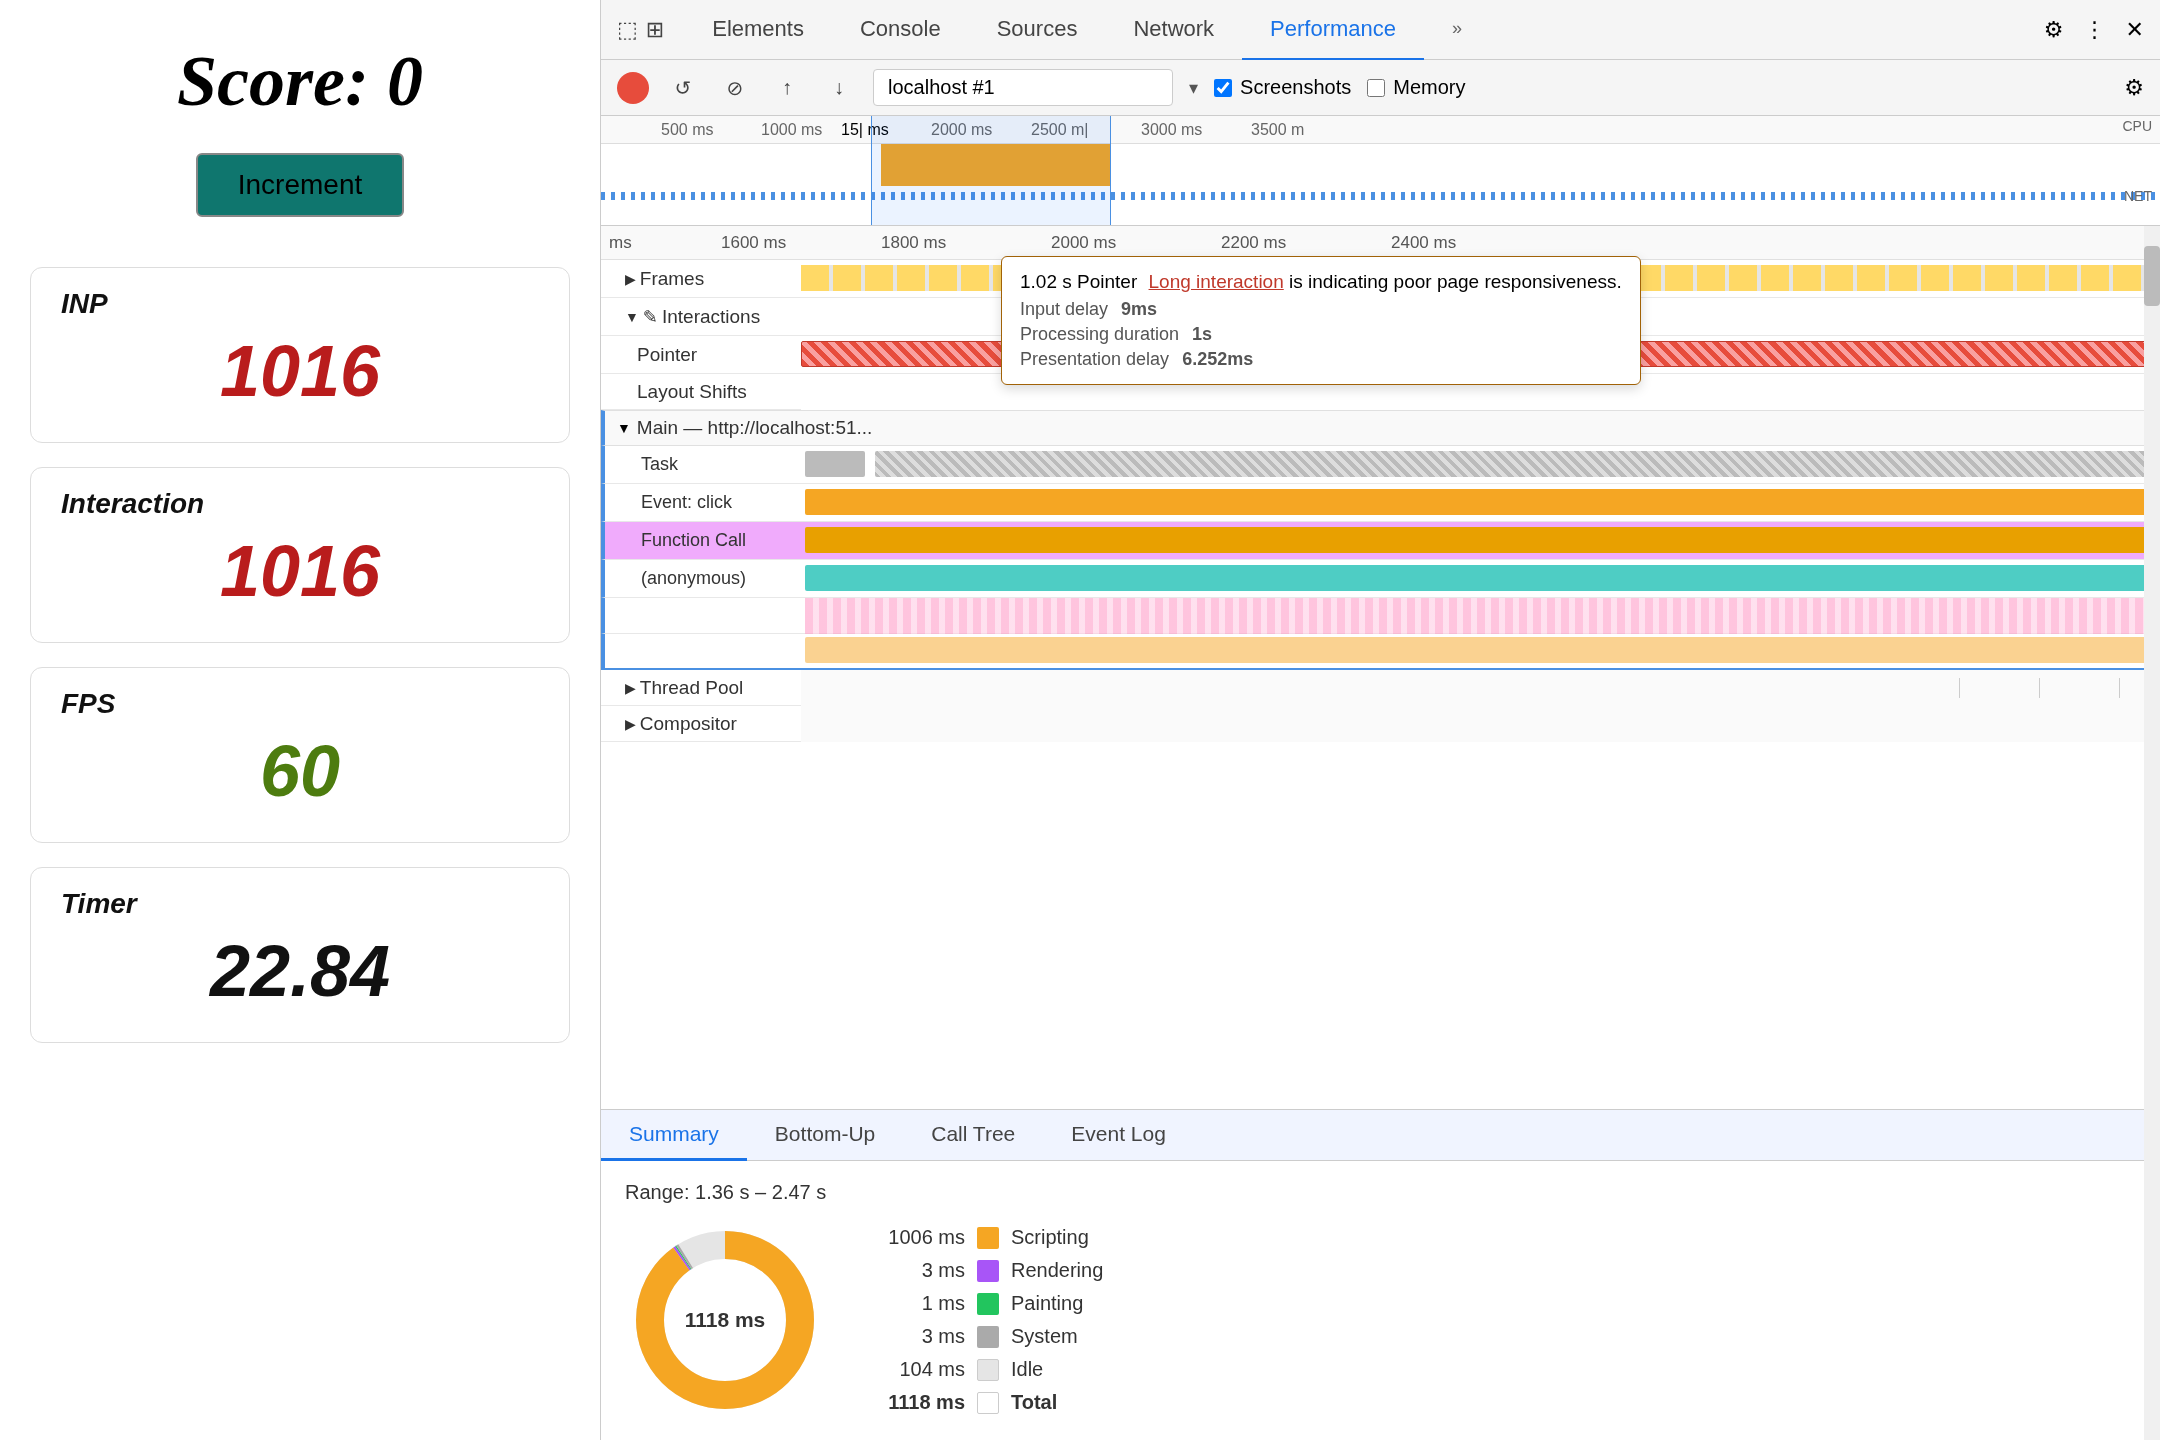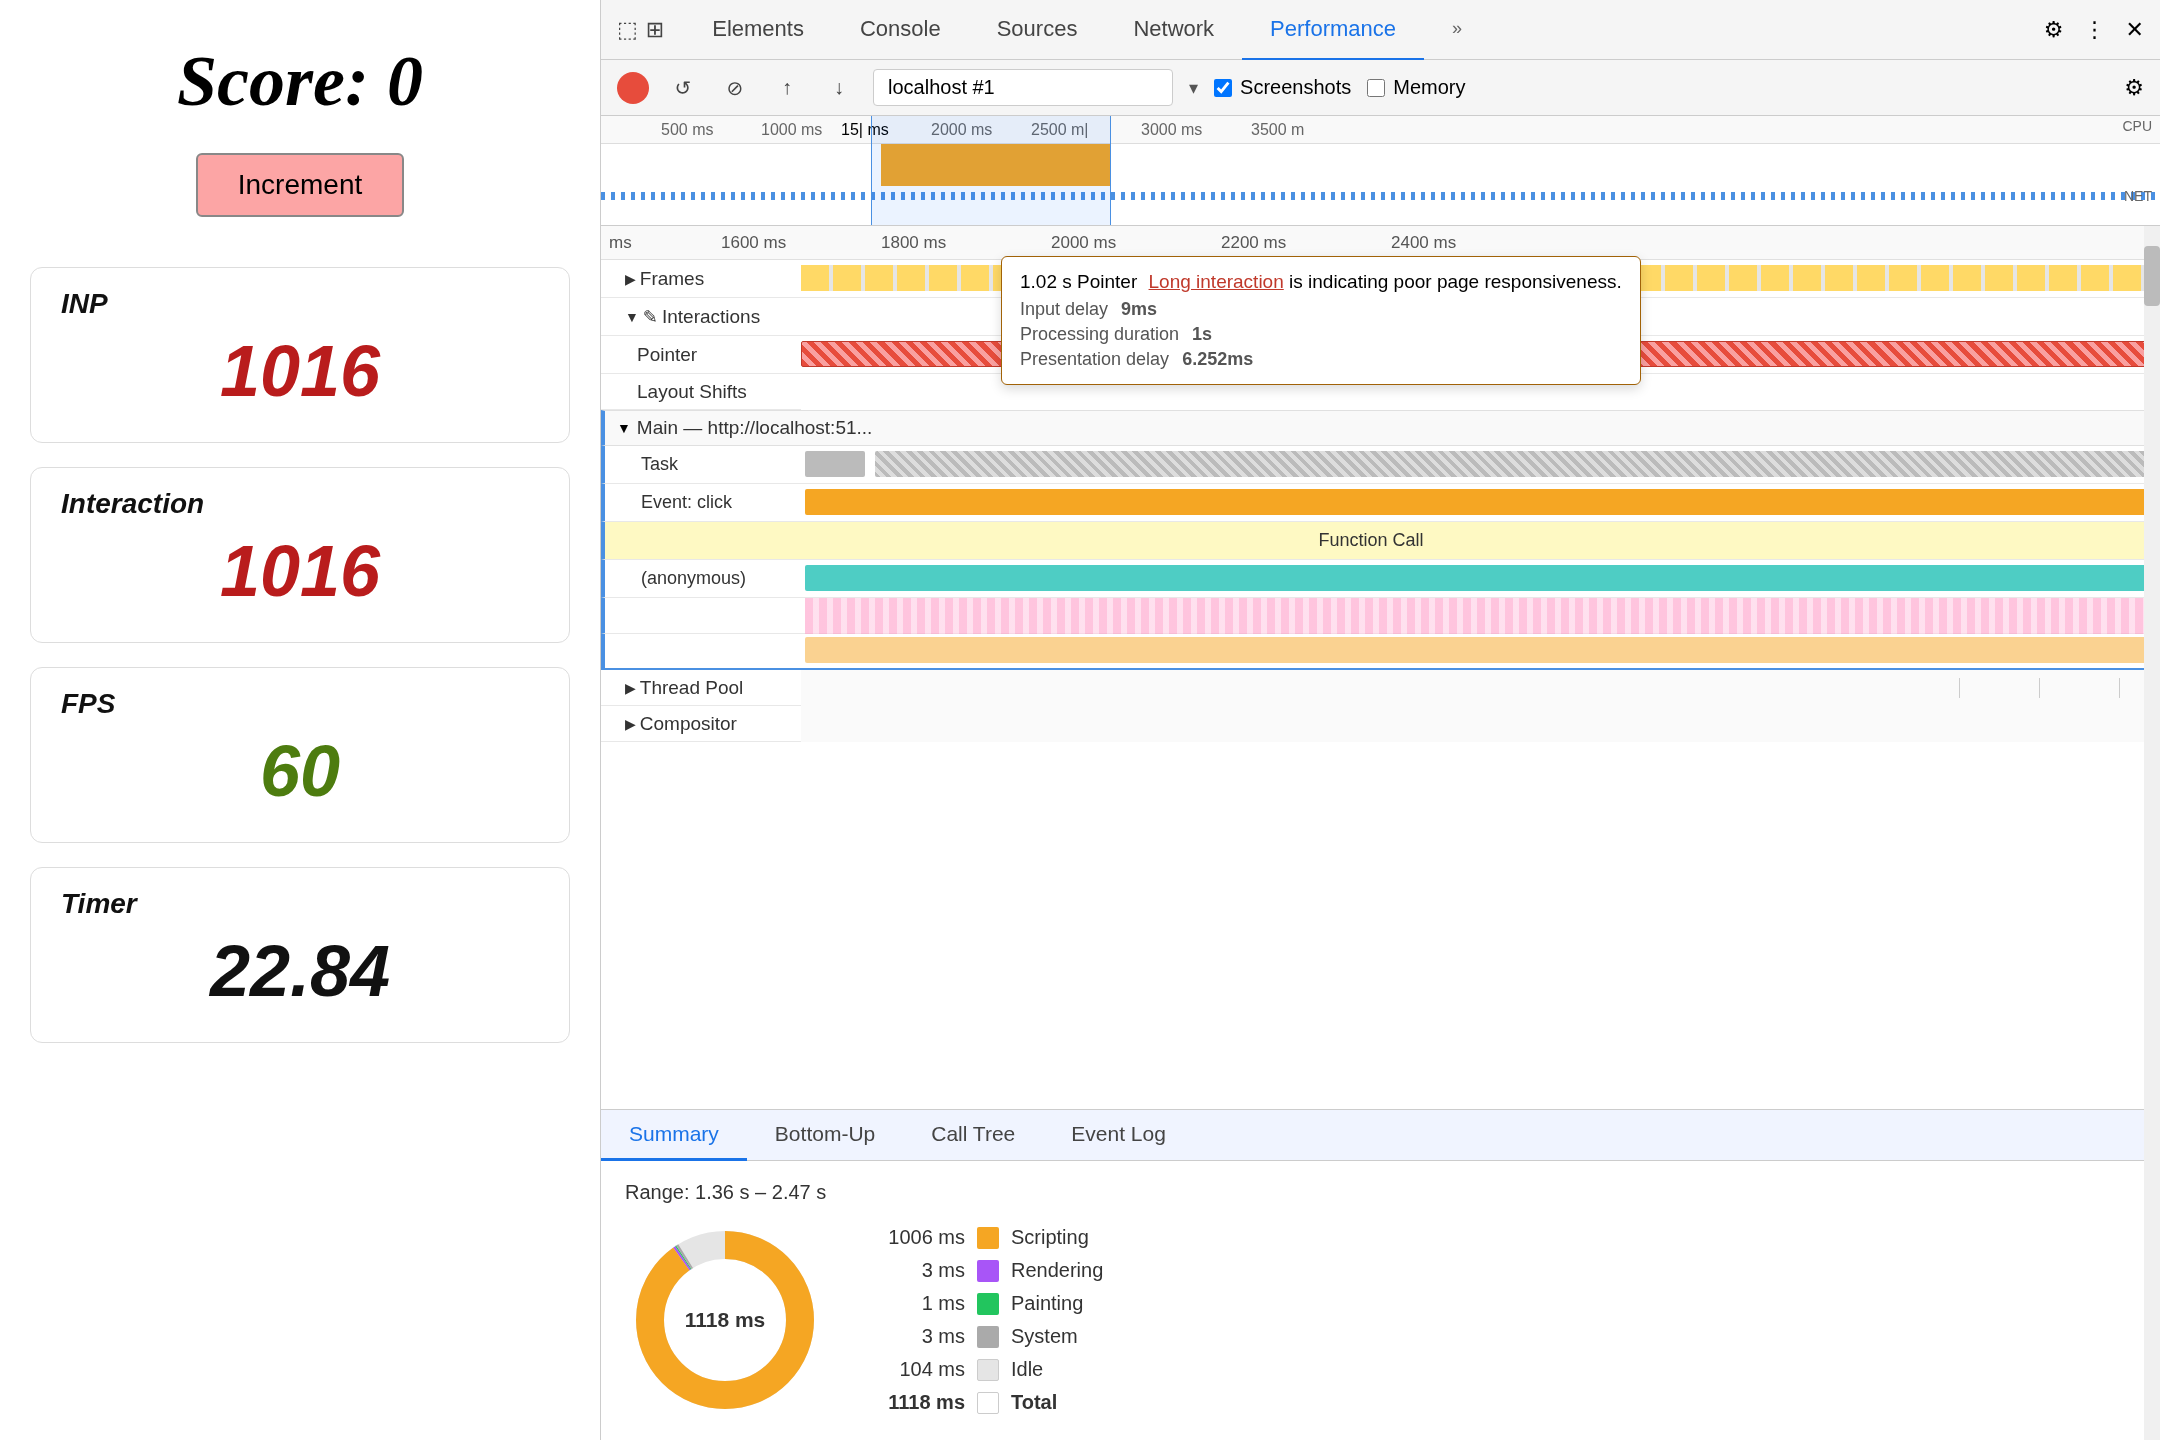--- a/index.html
+++ b/index.html
@@ -19,21 +19,21 @@
       text-align: center;
       margin-bottom: 30px;
       font-family: Georgia, serif;
     }
     .increment-btn {
       display: block;
       margin: 0 auto 50px;
       padding: 14px 40px;
       font-size: 28px;
       border: 2px solid #888;
-      background: #fca5a5;
+      background: #0f766e;
       border-radius: 6px;
       cursor: pointer;
     }
     .metric-card {
       border: 1px solid #ddd;
       border-radius: 12px;
       padding: 20px 30px 30px;
       margin-bottom: 24px;
     }
     .metric-label {
@@ -468,21 +468,21 @@
 
       <div class="track" style="height:38px; background:#fff; border-left:4px solid #4a90e2;">
         <div class="track-label" style="font-size:18px; color:#333; padding-left:36px;">
           <span>Event: click</span>
         </div>
         <div style="flex:1; height:38px; position:relative;">
           <div style="position:absolute; left:0; top:5px; height:26px; right:10px; background:#f5a623; border-radius:2px;"></div>
         </div>
       </div>
 
-      <div class="track" style="height:38px; background:#fef9c3; border-left:4px solid #4a90e2;flex-direction:column;">
+      <div class="track" style="height:38px; background:#f0abfc; border-left:4px solid #4a90e2;">
         <div class="track-label" style="font-size:18px; color:#333; padding-left:36px;">
           <span>Function Call</span>
         </div>
         <div style="flex:1; height:38px; position:relative;">
           <div style="position:absolute; left:0; top:5px; height:26px; right:10px; background:#e8a000; border-radius:2px;"></div>
         </div>
       </div>
 
       <div class="track" style="height:38px; background:#fff; border-left:4px solid #4a90e2;">
         <div class="track-label" style="font-size:18px; color:#333; padding-left:36px;">

